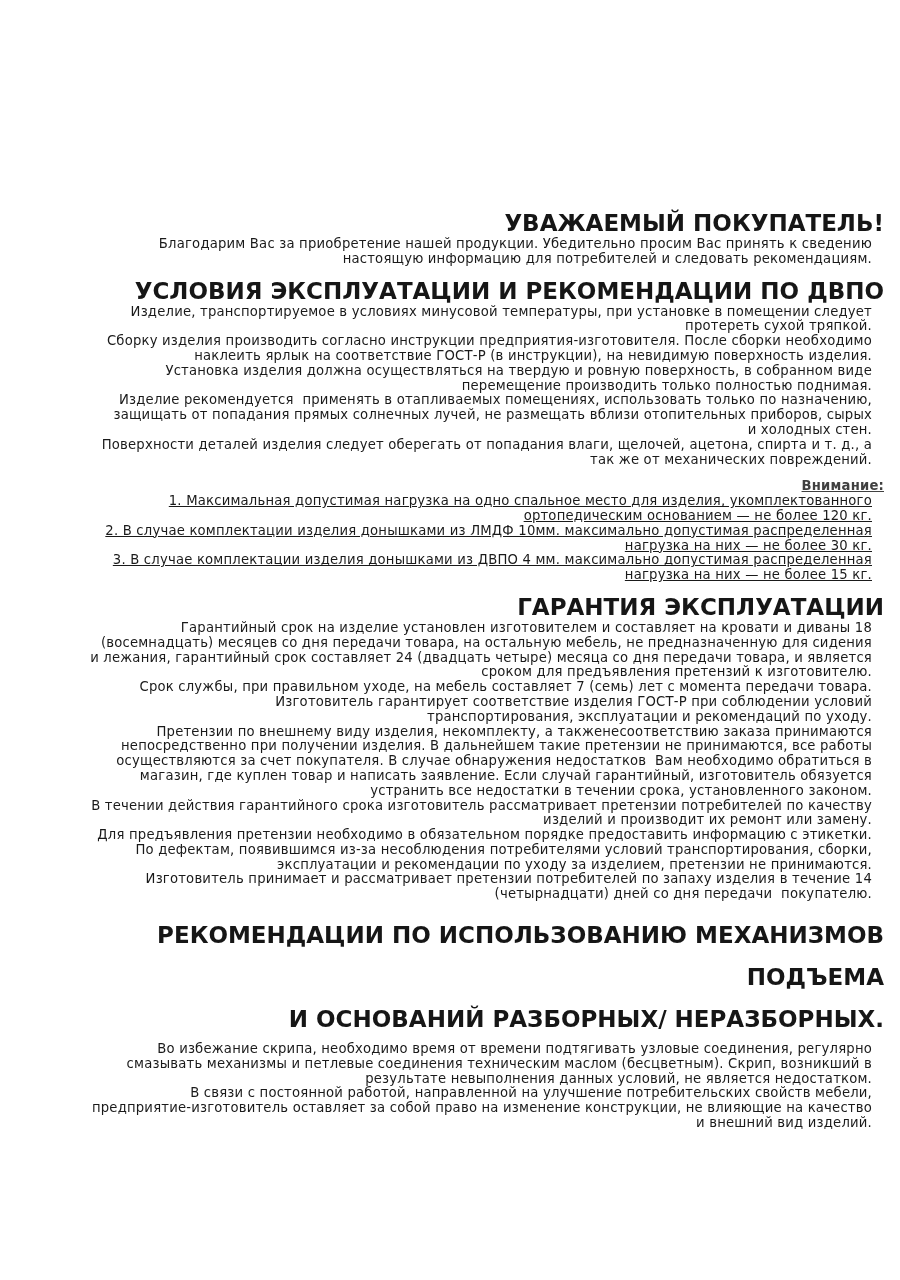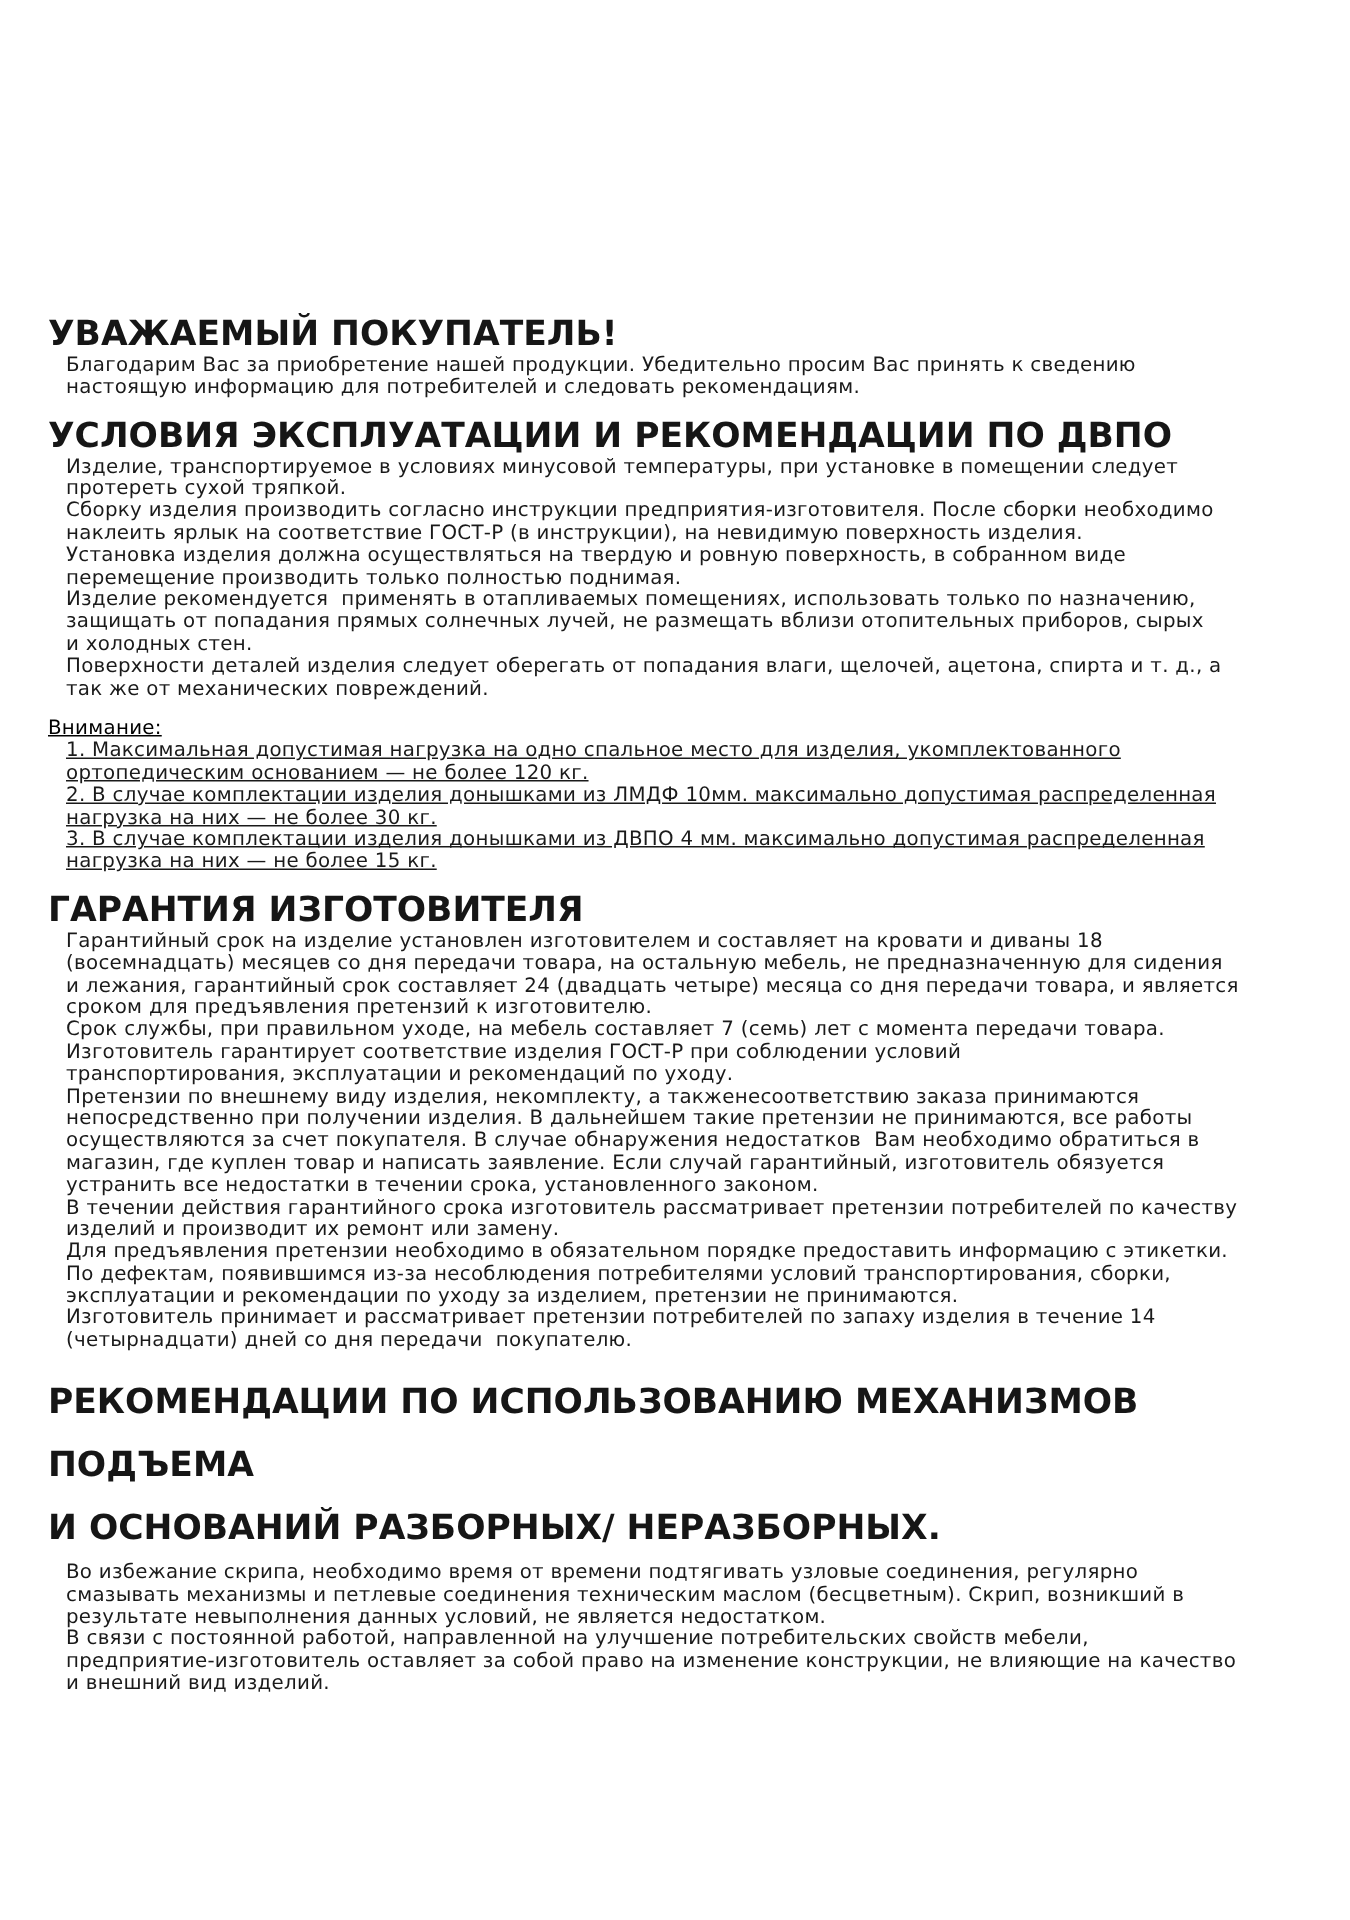--- a/index.html
+++ b/index.html
@@ -11,20 +11,21 @@
     overflow: hidden;
   }
   .page {
     box-sizing: border-box;
     width: 900px;
     height: 1280px;
     padding: 211px 16px 0 32px;
     font-family: "DejaVu Sans", "Liberation Sans", sans-serif;
     color: #1a1a1a;
     background: #ffffff;
+    text-align: right;
   }
   .doc-heading {
     font-size: 23px;
     font-weight: 700;
     line-height: 24px;
     letter-spacing: 0;
     margin: 0;
     white-space: pre-wrap;
     color: #161616;
   }
@@ -37,25 +38,25 @@
     letter-spacing: 0.2px;
     white-space: pre-wrap;
     margin: 12px;
     margin-top: 2px;
     color: #1a1a1a;
   }
   .warning-label {
     font-size: 13.2px;
     line-height: 14.8px;
     letter-spacing: 0.2px;
-    font-weight: 400;
+    font-weight: 700;
     text-decoration: underline;
     white-space: pre-wrap;
     margin: 0;
-    color: #000000;
+    color: #404040;
   }
 </style>
 </head>
 <body>
 
 <div class="page">
 
   <section>
     <h1 class="doc-heading">УВАЖАЕМЫЙ ПОКУПАТЕЛЬ!</h1>
     <div class="doc-body">Благодарим Вас за приобретение нашей продукции. Убедительно просим Вас принять к сведению
@@ -78,21 +79,21 @@
     <div class="warning-label">Внимание:</div>
     <div class="doc-body" style="margin-top:0;text-decoration:underline;">1. Максимальная допустимая нагрузка на одно спальное место для изделия, укомплектованного
 ортопедическим основанием — не более 120 кг.
 2. В случае комплектации изделия донышками из ЛМДФ 10мм. максимально допустимая распределенная
 нагрузка на них — не более 30 кг.
 3. В случае комплектации изделия донышками из ДВПО 4 мм. максимально допустимая распределенная
 нагрузка на них — не более 15 кг.</div>
   </section>
 
   <section>
-    <h2 class="doc-heading mt-4">ГАРАНТИЯ ИЗГОТОВИТЕЛЯ</h2>
+    <h2 class="doc-heading mt-4">ГАРАНТИЯ ЭКСПЛУАТАЦИИ</h2>
     <div class="doc-body">Гарантийный срок на изделие установлен изготовителем и составляет на кровати и диваны 18
 (восемнадцать) месяцев со дня передачи товара, на остальную мебель, не предназначенную для сидения
 и лежания, гарантийный срок составляет 24 (двадцать четыре) месяца со дня передачи товара, и является
 сроком для предъявления претензий к изготовителю.
 Срок службы, при правильном уходе, на мебель составляет 7 (семь) лет с момента передачи товара.
 Изготовитель гарантирует соответствие изделия ГОСТ-Р при соблюдении условий
 транспортирования, эксплуатации и рекомендаций по уходу.
 Претензии по внешнему виду изделия, некомплекту, а такженесоответствию заказа принимаются
 непосредственно при получении изделия. В дальнейшем такие претензии не принимаются, все работы
 осуществляются за счет покупателя. В случае обнаружения недостатков  Вам необходимо обратиться в

